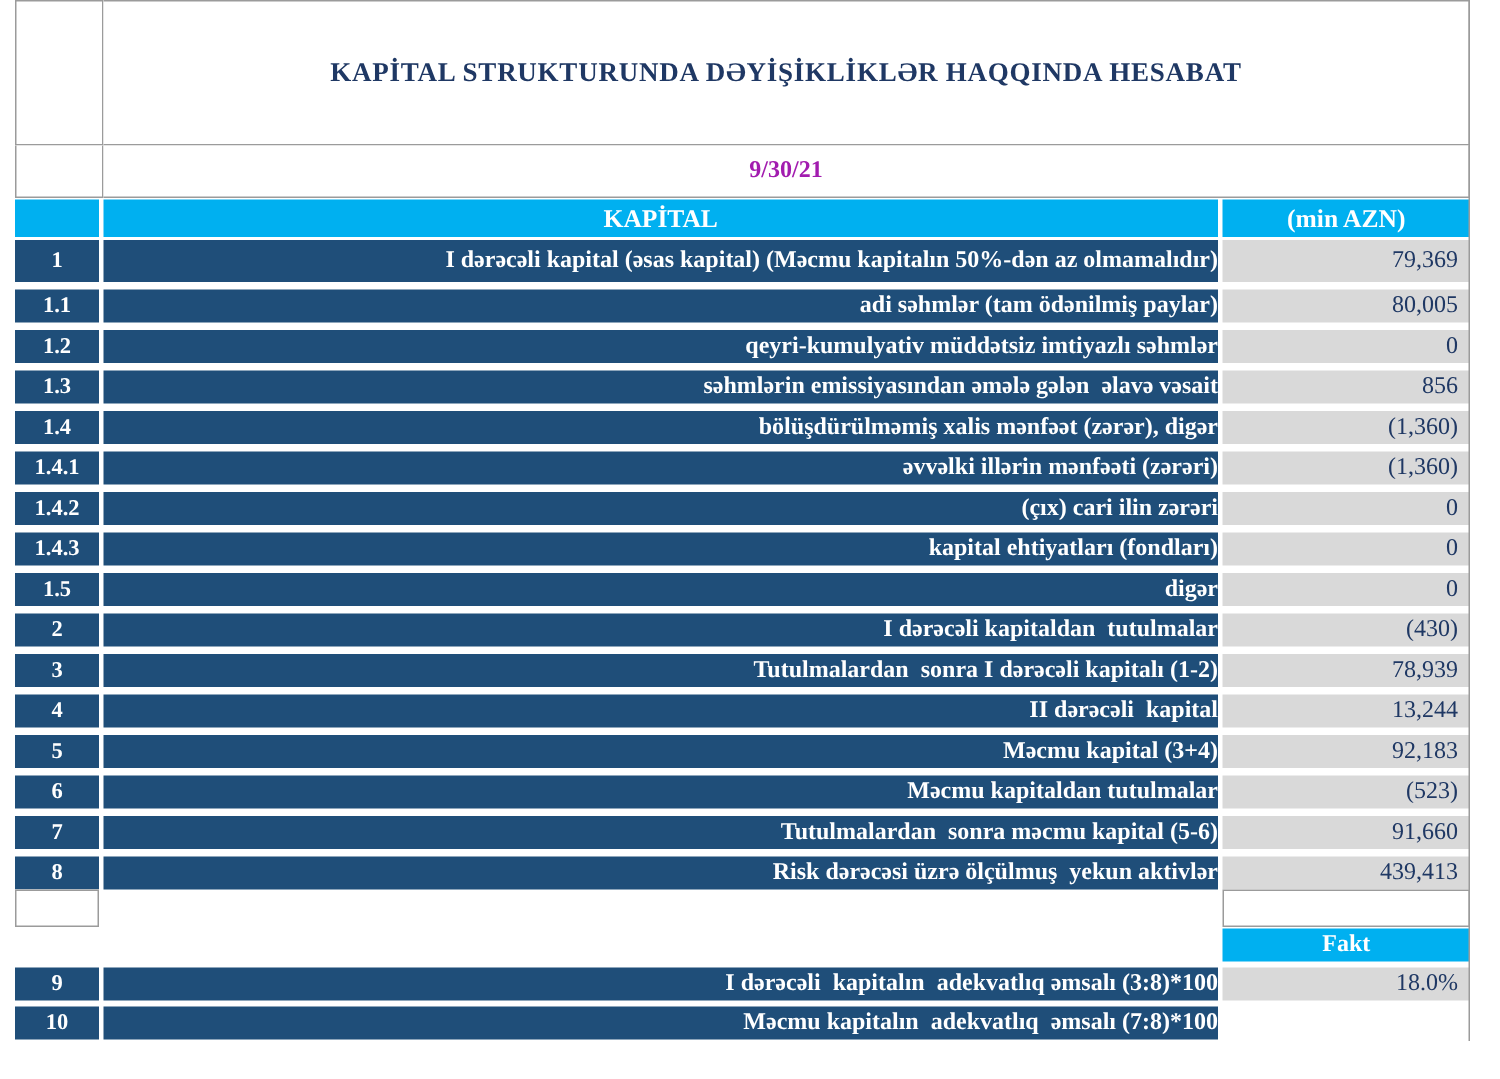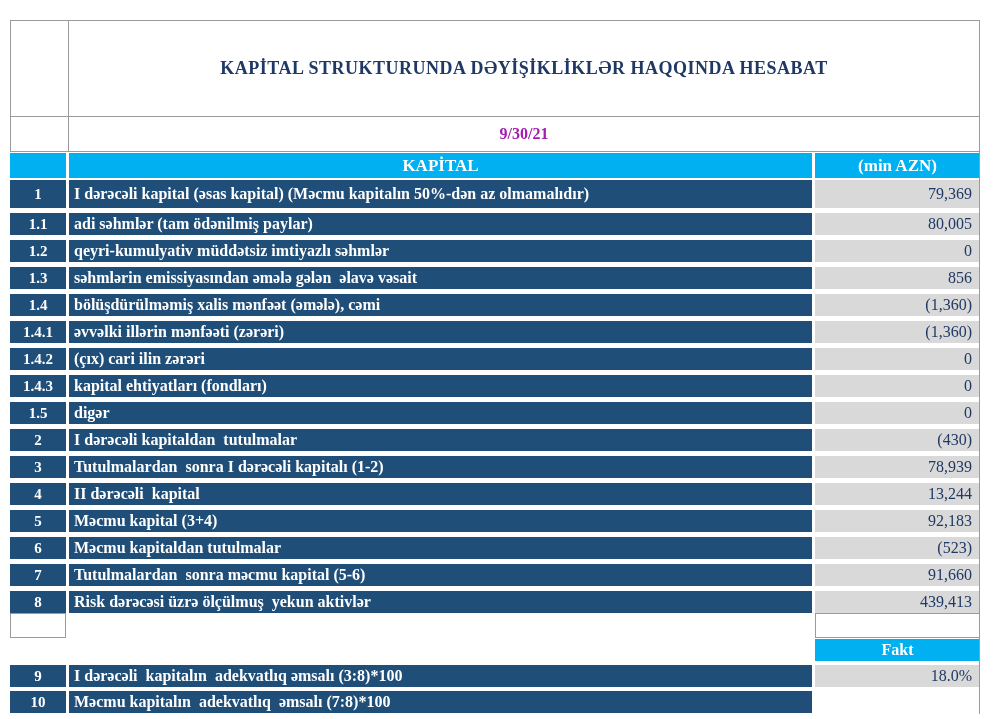--- a/index.html
+++ b/index.html
@@ -4,27 +4,27 @@
 <style>
   html, body { margin: 0; padding: 0; background: #ffffff; }
   .canvas {
     position: relative;
     width: 1000px;
     height: 719px;
     background: #ffffff;
     font-family: "Liberation Serif", serif;
     overflow: hidden;
   }
-  .tbl { position: absolute; left: 10px; top: 20px; width: 789px; }
+  .tbl { position: absolute; left: 10px; top: 0; width: 789px; }
   .r { display: flex; }
   .r > div { box-sizing: border-box; }
 
   
   .c-num   { width: 56px;  margin-right: 3px; flex: none; }
-  .c-label { width: 743px; margin-right: 3px; flex: none; }
+  .c-label { width: 743px; margin-right: 3px; flex: none; justify-content: flex-end; }
   .c-val   { width: 165px; flex: none; }
 
   
   .title-row { height: 97px; }
   .date-row  { height: 35px; }
   .corner { width: 59px; flex: none; background: #fff; border: 1px solid #9b9b9b; }
   .wide   { width: 911px; flex: none; background: #fff; border: 1px solid #9b9b9b; border-left: none;
             display: flex; align-items: center; justify-content: center; }
   .date-row .corner, .date-row .wide { border-top: none; }
   .title-text { color: #1f3864; font-weight: bold; font-size: 18px; letter-spacing: 0.5px; text-align: center; }
@@ -128,21 +128,21 @@
           <span>səhmlərin emissiyasından əmələ gələn  əlavə vəsait</span>
         </div>
       <div class="c-val valcell">
           <span>856</span>
         </div>
     </div>
 
     <div class="r data-row">
       <div class="c-num numcell">1.4</div>
       <div class="c-label labcell">
-          <span>bölüşdürülməmiş xalis mənfəət (əmələ), cəmi</span>
+          <span>bölüşdürülməmiş xalis mənfəət (zərər), digər</span>
         </div>
       <div class="c-val valcell">
           <span>(1,360)</span>
         </div>
     </div>
 
     <div class="r data-row">
       <div class="c-num numcell">1.4.1</div>
       <div class="c-label labcell">
           <span>əvvəlki illərin mənfəəti (zərəri)</span>

